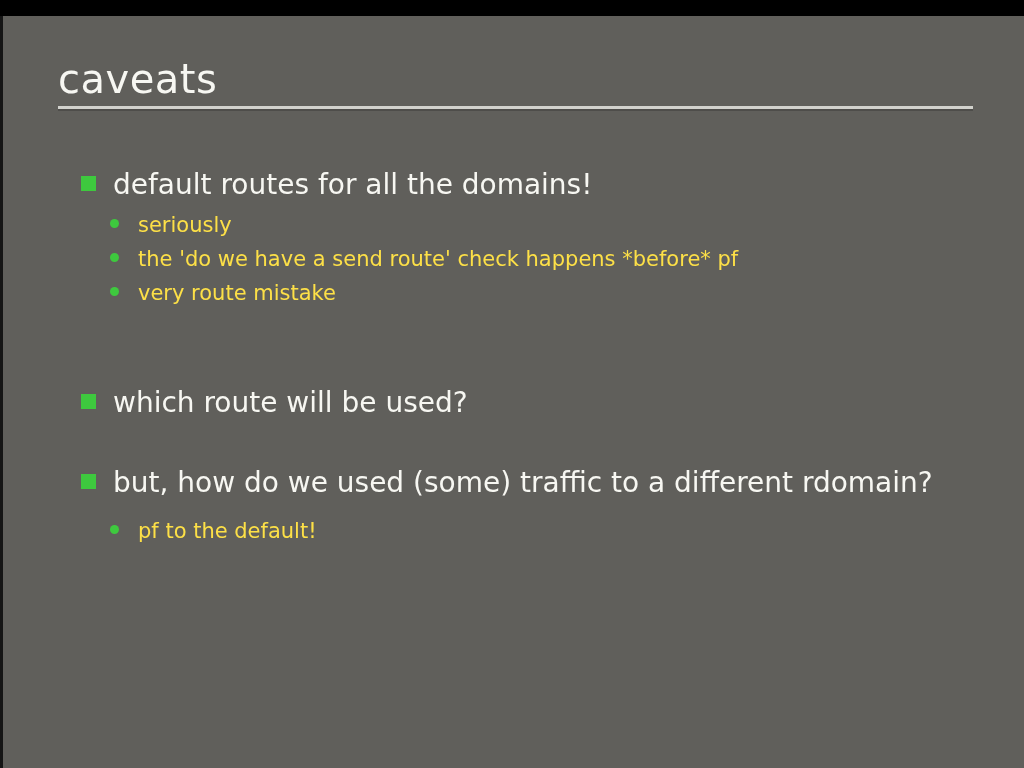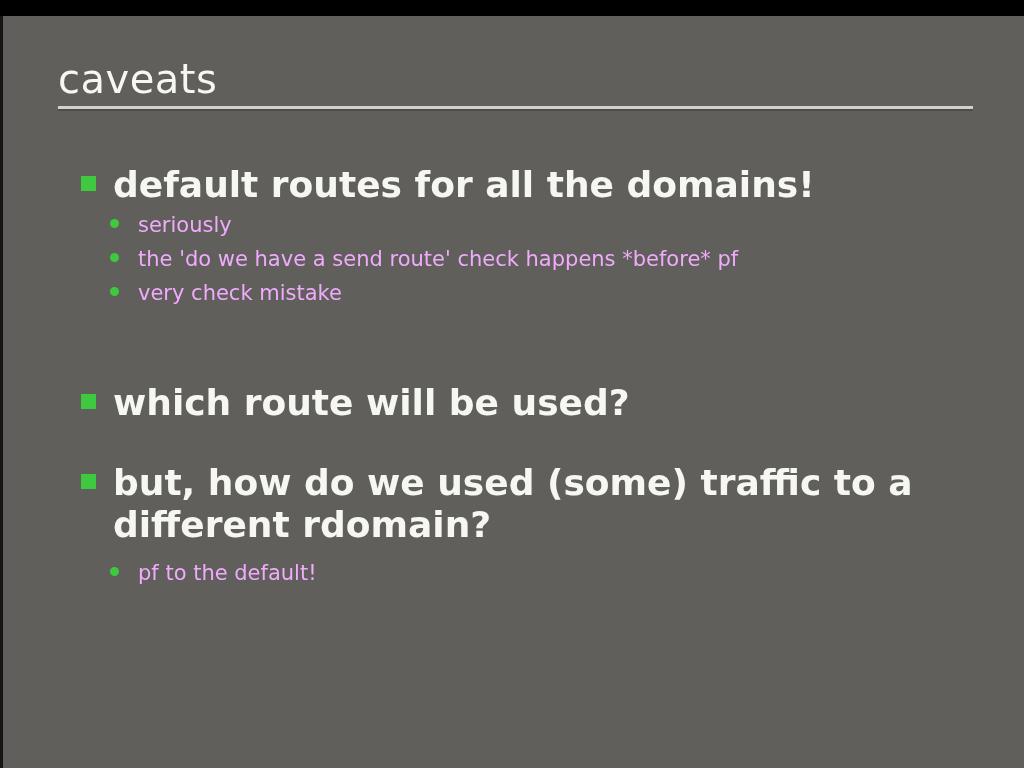--- a/index.html
+++ b/index.html
@@ -71,24 +71,24 @@
   .l1 .marker {
     position: absolute;
     left: 0px;
     top: 12px;
     width: 15px;
     height: 15px;
     background: #3ec93e;
   }
   .l1 .text {
     font-family: "DejaVu Sans", sans-serif;
-    font-size: 36px;
+    font-size: 28px;
     line-height: 42px;
     color: #f7f7f2;
-    font-weight: 700;
+    font-weight: 400;
   }
 
   
   .l2 {
     position: relative;
     padding-left: 57px;
     min-height: 34px;
   }
   .l2 .marker {
     position: absolute;
@@ -96,21 +96,21 @@
     top: 11px;
     width: 9px;
     height: 9px;
     border-radius: 50%;
     background: #3ec93e;
   }
   .l2 .text {
     font-family: "DejaVu Sans", sans-serif;
     font-size: 21px;
     line-height: 34px;
-    color: #f0abfc;
+    color: #fde047;
     font-weight: 400;
   }
 
   .spacer-lg { height: 36px; }
   .spacer-sm { height: 8px; }
 </style>
 </head>
 <body>
 
 <div id="slide">
@@ -130,21 +130,21 @@
       <div class="l2">
         <span class="marker"></span>
         <span class="text">seriously</span>
       </div>
       <div class="l2">
         <span class="marker"></span>
         <span class="text">the 'do we have a send route' check happens *before* pf</span>
       </div>
       <div class="l2">
         <span class="marker"></span>
-        <span class="text">very check mistake</span>
+        <span class="text">very route mistake</span>
       </div>
     </div>
 
     <div class="spacer-lg"></div>
 
 
     <div class="spacer-lg"></div>
 
     <div class="group">
       <div class="l1">

